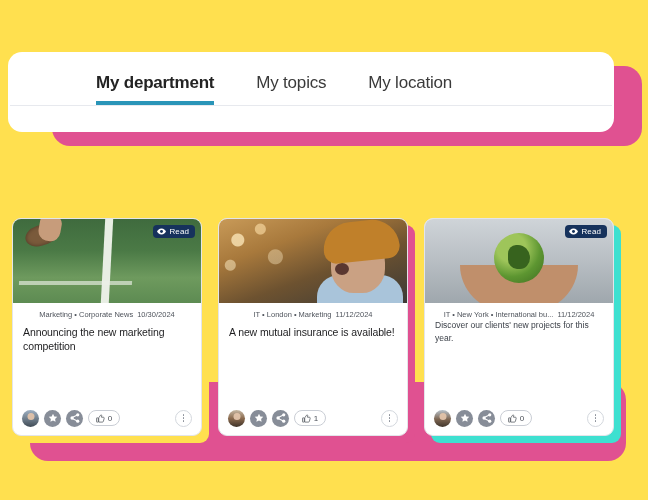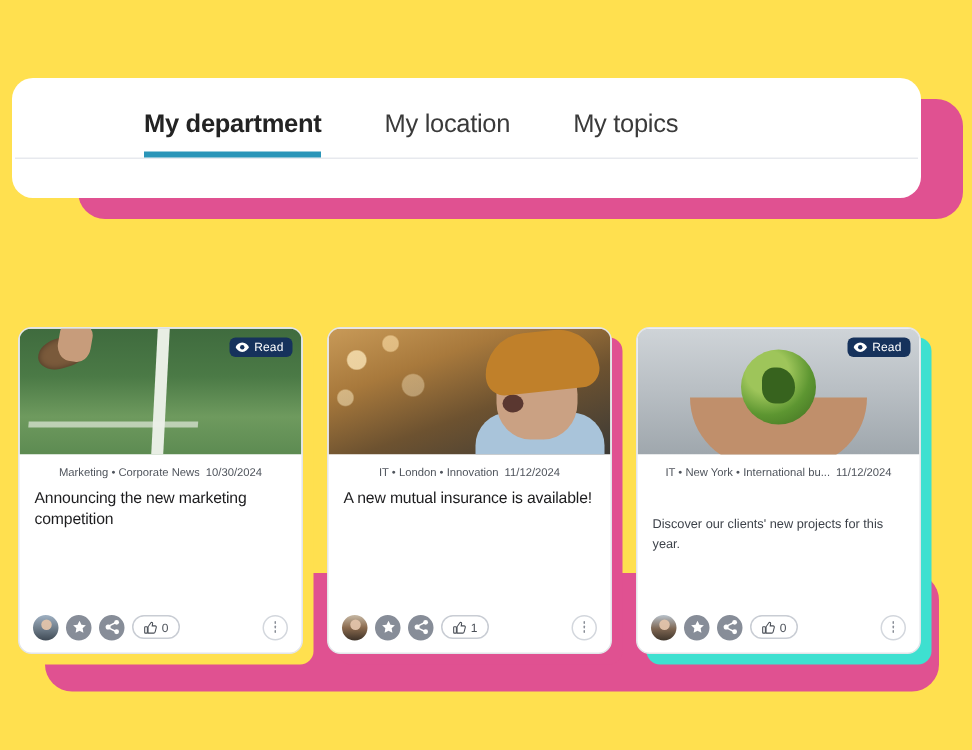--- a/index.html
+++ b/index.html
@@ -146,21 +146,21 @@
   .meta-tags {
     font-size:7.5px; color:#4f545c; white-space:nowrap;
     overflow:hidden; text-overflow:ellipsis;
   }
   .meta-date { font-size:7.5px; color:#4f545c; white-space:nowrap; flex:none; }
   .card-title {
     margin-top:7px; font-size:10.5px; font-weight:normal;
     color:#1d1d1f; line-height:1.32; letter-spacing:-0.1px;
   }
   .card-text {
-    margin-top:24px; font-size:8.5px; color:#3c4149; line-height:1.48;
+    margin-top:0; font-size:8.5px; color:#3c4149; line-height:1.48;
   }
 
   
   .card-footer {
     height:34px; display:flex; align-items:center;
     padding:0 9px; gap:5px;
   }
   .avatar {
     width:17px; height:17px; border-radius:50%; flex:none;
     overflow:hidden; position:relative; background:#cfd6dd;
@@ -194,22 +194,22 @@
 </style>
 </head>
 <body>
 
 <div class="pink-shape-top"></div>
 <div class="pink-shape-bottom"></div>
 
 <div class="tab-panel">
   <div class="tab-strip">
     <div class="tab active">My department</div>
+    <div class="tab">My topics</div>
     <div class="tab">My location</div>
-    <div class="tab">My topics</div>
   </div>
   <div class="tab-divider"></div>
 </div>
 
 <div class="cards">
 
   <div class="card-wrap c1">
     <div class="card-shadow" style="background:#FFE04F;"></div>
     <div class="card">
       <div class="card-img">
@@ -270,21 +270,21 @@
         <div class="g img-child">
             <div class="bokeh"></div>
           </div>
         <div class="child-body"></div>
         <div class="child-head"></div>
         <div class="child-mouth"></div>
         <div class="child-hat"></div>
       </div>
       <div class="card-body">
         <div class="meta-row">
-          <div class="meta-tags">IT  •  London  •  Innovation</div>
+          <div class="meta-tags">IT  •  London  •  Marketing</div>
           <div class="meta-date">11/12/2024</div>
         </div>
         <div class="card-title">A new mutual insurance is available!</div>
       </div>
       <div class="card-footer">
         <div class="avatar av2"></div>
         <div class="circle-btn">
           <svg width="10" height="10" viewBox="0 0 20 20">
             <path d="M10 1.5l2.6 5.4 5.9.8-4.3 4.1 1 5.9L10 15l-5.2 2.7 1-5.9L1.5 7.7l5.9-.8z" fill="#fff"></path>
           </svg>

